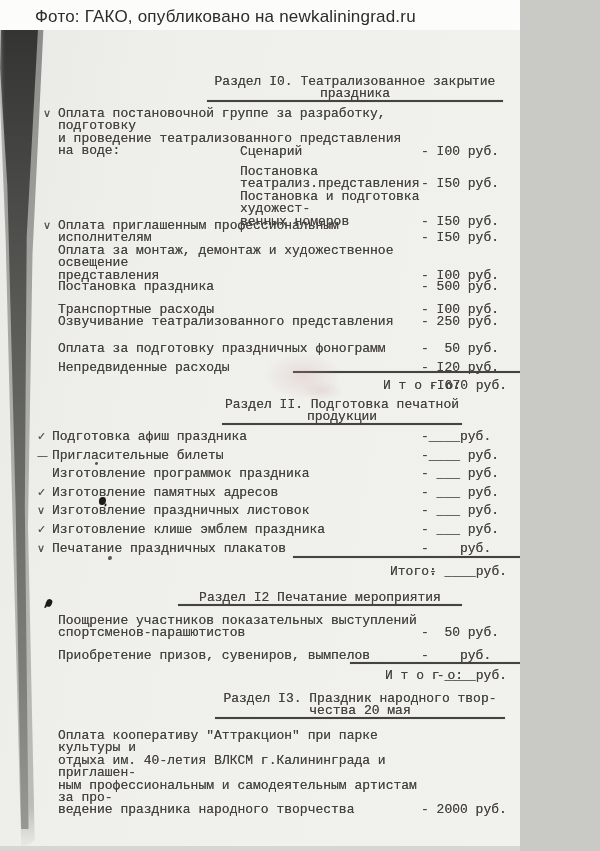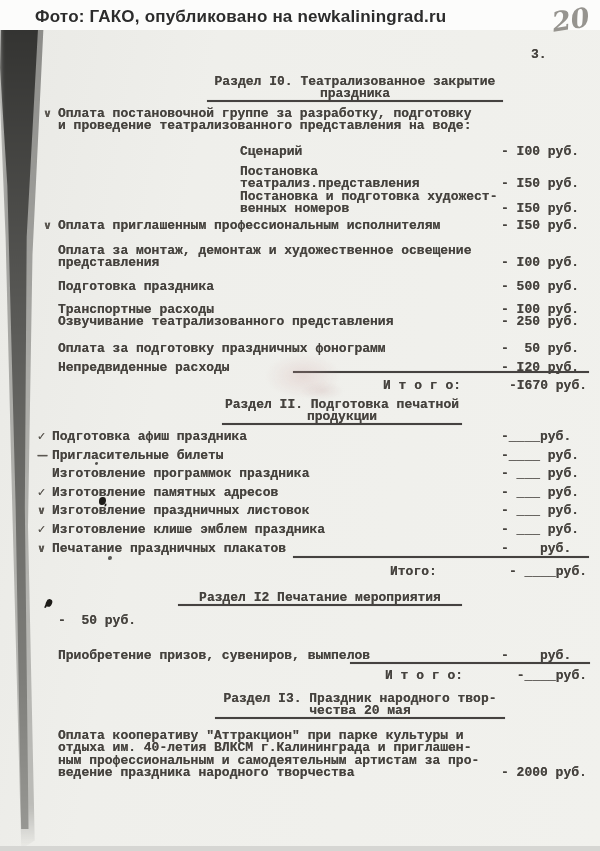--- a/index.html
+++ b/index.html
@@ -1,21 +1,20 @@
 <!DOCTYPE html>
 <html><head>
 <meta charset="utf-8">
 <style>
   html,body{margin:0;padding:0;background:#c9c9c6;}
   .page{
-    position:relative;width:600px;height:851px;overflow:hidden;
+    position:relative;width:520px;height:851px;overflow:hidden;
     background:linear-gradient(100deg,#e9e9e5 0%,#efefeb 30%,#f1f1ed 100%);
     font-family:"Liberation Mono","DejaVu Sans Mono",monospace;
     color:#45423e;
-    font-weight:bold;
   }
   .typ{ text-shadow:0 0 .6px rgba(70,65,58,.75); }
   
   .edge-outer{
     position:absolute;top:0;left:0;width:56px;height:849px;
     background:linear-gradient(to bottom,#8a8a87,#ababa7 45%,#bcbcb8 95%,rgba(188,188,184,0));
     clip-path:polygon(0 0,80% 0,58% 30%,50% 62%,62% 99%,38% 100%,22% 60%,10% 28%,0 12%);
     filter:blur(4px);
   }
   .edge-core{
@@ -109,21 +108,21 @@
     <span class="mark">∨</span>
     <span class="lbl">Оплата приглашенным профессиональным исполнителям</span>
     <span class="amt">- I50 руб.</span>
   </div>
   <div class="row typ" style="top:245px">
     <span class="lbl">Оплата за монтаж, демонтаж и художественное освещение
 представления</span>
     <span class="amt">- I00 руб.</span>
   </div>
   <div class="row typ" style="top:281px">
-    <span class="lbl">Подготовка праздника</span>
+    <span class="lbl">Постановка праздника</span>
     <span class="amt">- 500 руб.</span>
   </div>
   <div class="row typ" style="top:304px">
     <span class="lbl">Транспортные расходы</span>
     <span class="amt">- I00 руб.</span>
   </div>
   <div class="row typ" style="top:316px">
     <span class="lbl">Озвучивание театрализованного представления</span>
     <span class="amt">- 250 руб.</span>
   </div>
@@ -178,20 +177,22 @@
     <span class="amt">-    руб.</span>
   </div>
   <div class="hline" style="top:556px;left:293px;width:296px"></div>
   <span class="total-lbl typ" style="top:566px;left:390px">Итого:</span>
   <span class="total-amt typ" style="top:566px">- ____руб.</span>
 
   <div class="heading typ" style="top:592px;left:178px;width:284px">Раздел I2 Печатание мероприятия</div>
   <div class="hline" style="top:604px;left:178px;width:284px"></div>
 
   <div class="row typ" style="top:615px">
+    <span class="lbl">Поощрение участников показательных выступлений
+спортсменов-парашютистов</span>
     <span class="amt">-  50 руб.</span>
   </div>
   <div class="row typ" style="top:650px">
     <span class="lbl">Приобретение призов, сувениров, вымпелов</span>
     <span class="amt">-    руб.</span>
   </div>
   <div class="hline" style="top:662px;left:350px;width:240px"></div>
   <span class="total-lbl typ" style="top:670px;left:385px">И т о г о:</span>
   <span class="total-amt typ" style="top:670px">-____руб.</span>
 

